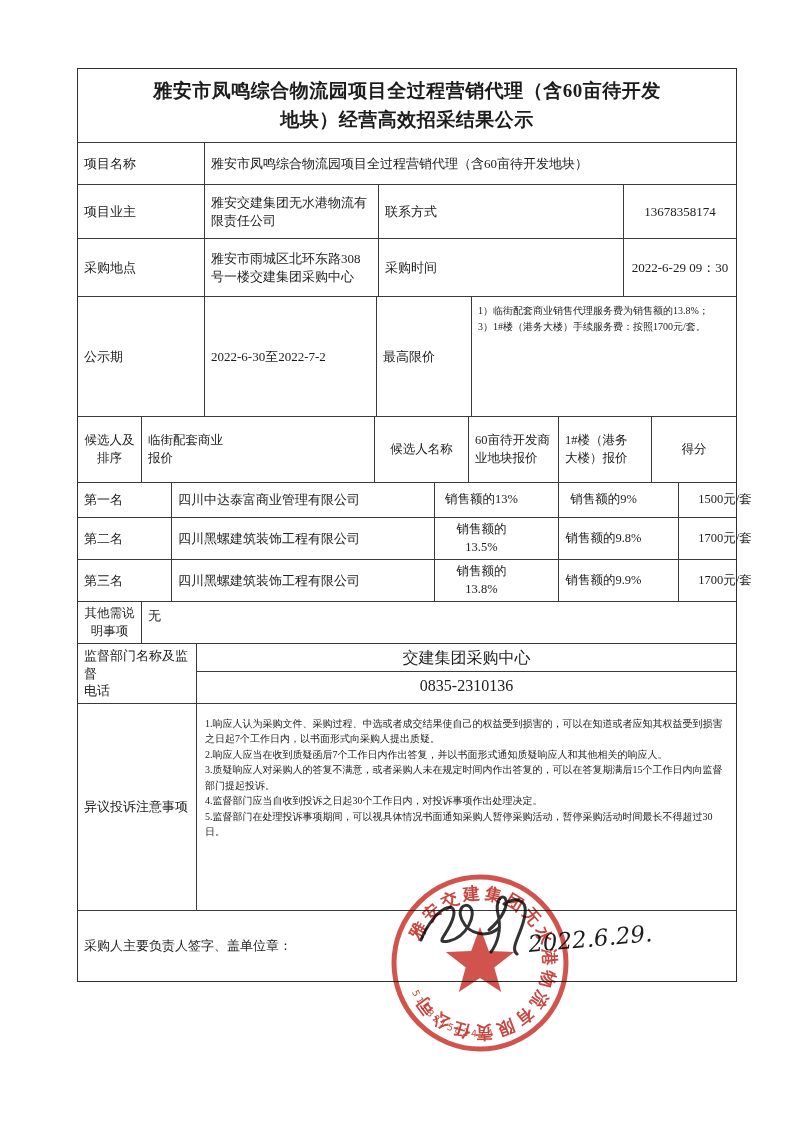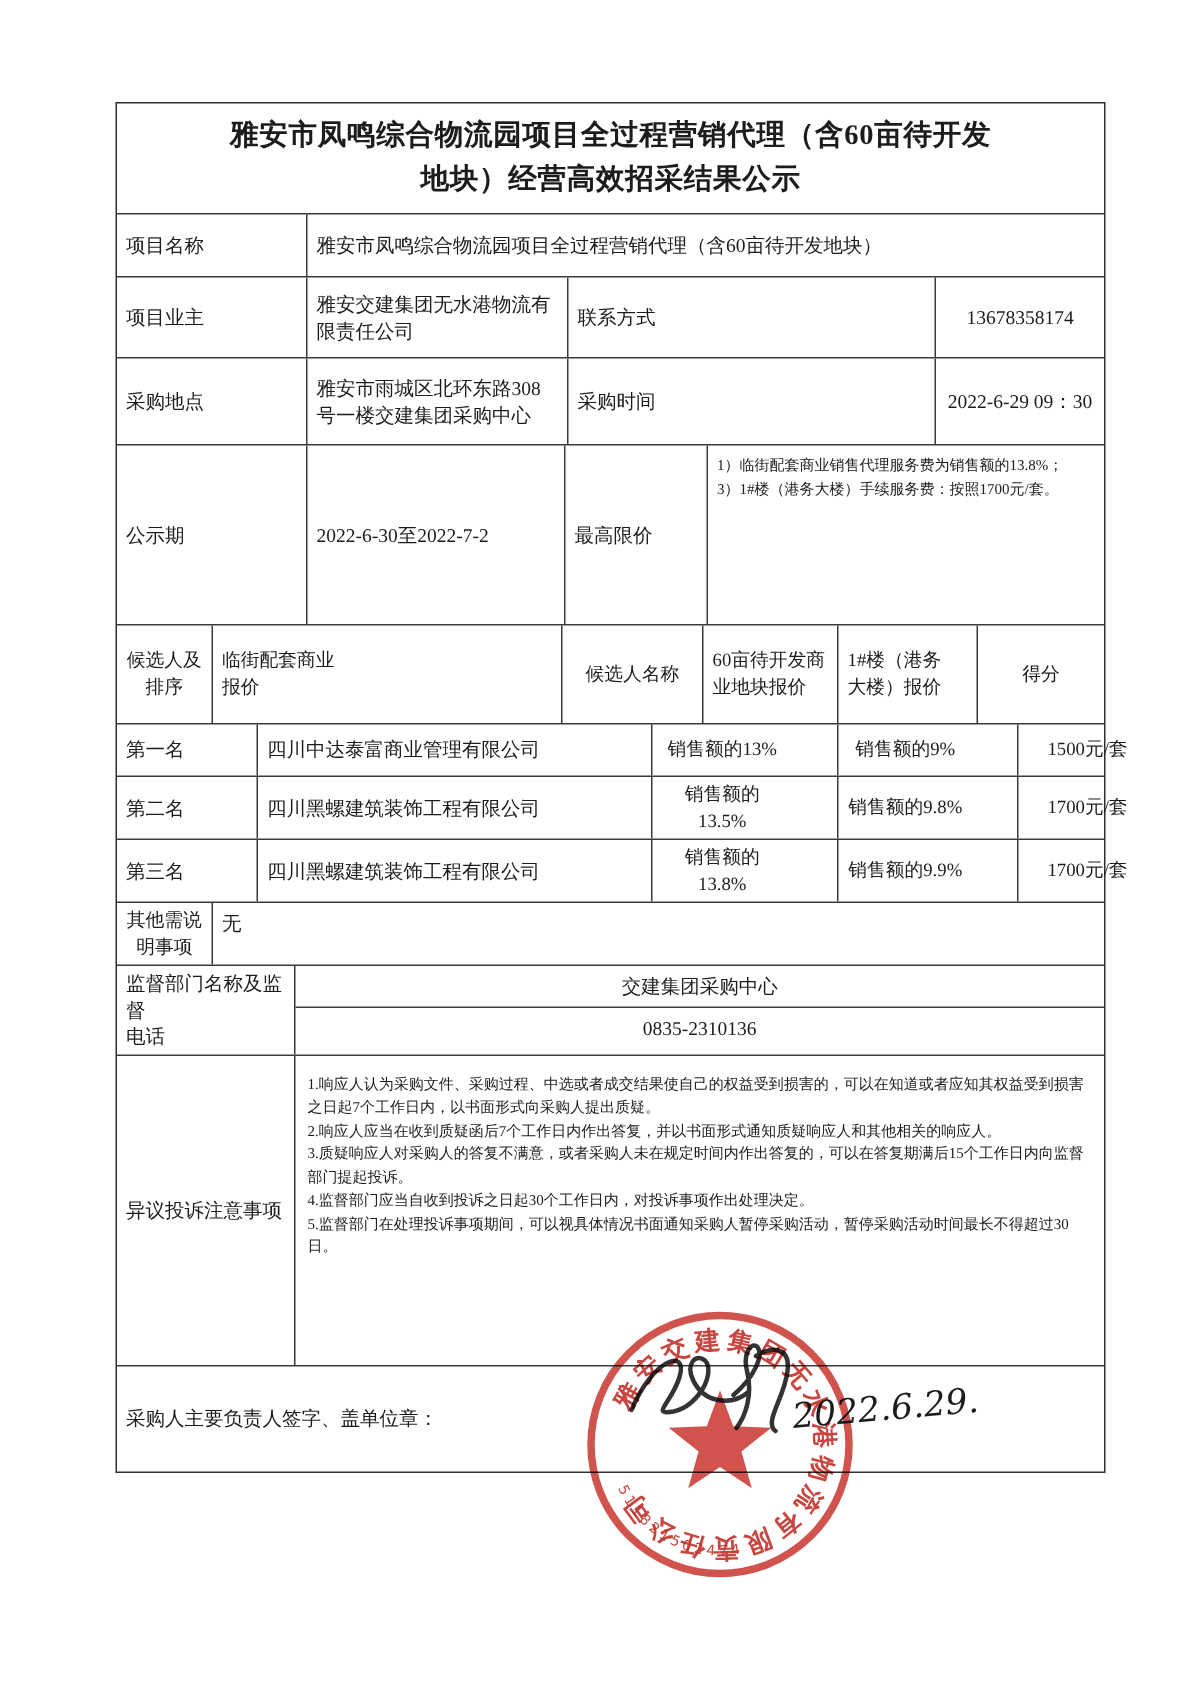--- a/index.html
+++ b/index.html
@@ -41,21 +41,21 @@
   .h5{min-height:39px;}
   .h7{min-height:206px;}
   .h8{min-height:70px;}
   .title-cell{
     font-size:19px;font-weight:bold;line-height:1.5;letter-spacing:.5px;
     padding:6px 70px;text-align:center;justify-content:center;
   }
   .hdr{font-size:12.5px;line-height:1.4;}
   .small{font-size:10px;line-height:1.55;}
   .subrows{padding:0;display:block;}
-  .subrow{min-height:27px;display:flex;align-items:center;justify-content:center;text-align:center;font-size:13px;padding:2px 6px;box-sizing:border-box;}
+  .subrow{min-height:27px;display:flex;align-items:center;justify-content:center;text-align:center;font-size:16px;padding:2px 6px;box-sizing:border-box;}
   .subrow + .subrow{border-top:1.5px solid #3a3a3a;min-height:29px;}
   .note-list{padding:12px 10px 8px 8px;}
   .note-item{margin:0;}
   .price-list{padding:6px 6px;}
   .stamp-svg{position:absolute;left:385px;top:868px;width:190px;height:190px;mix-blend-mode:multiply;opacity:.95;}
   .sign-svg{position:absolute;left:405px;top:878px;width:280px;height:118px;mix-blend-mode:multiply;}
 </style>
 </head>
 <body>
 

